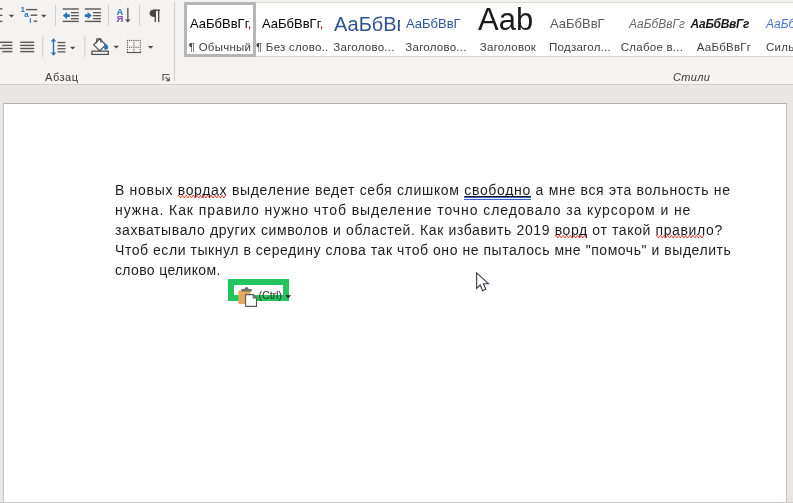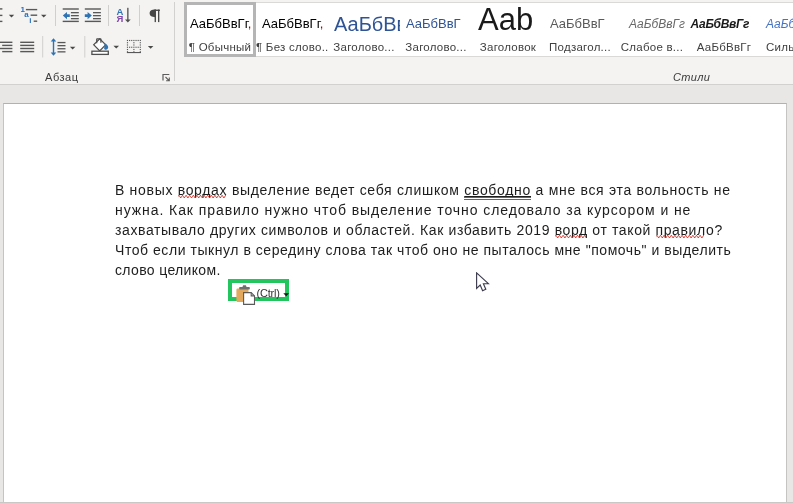--- a/index.html
+++ b/index.html
@@ -22,21 +22,21 @@
   #page{position:absolute;left:3px;top:103px;width:784px;height:400px;background:#ffffff;
         border-top:1px solid #b3b1af;border-left:1px solid #c6c4c2;border-right:1px solid #c6c4c2;box-sizing:border-box;}
   #doctext{position:absolute;left:115px;top:180px;font-size:14px;line-height:20px;color:#1d1d1d;}
   #doctext .ln{white-space:nowrap;height:20px;}
   .sp{}
   .gram{position:relative;text-decoration:underline solid #1d1d1d 1px;text-underline-offset:0.5px;text-decoration-skip-ink:none;}
   .gram::after{content:"";position:absolute;left:0;right:0;bottom:-2.2px;height:3px;box-sizing:border-box;
      border-top:1px solid #3d68c8;border-bottom:1px solid #3d68c8;}
   
   #paste{position:absolute;left:228px;top:279px;width:61px;height:22px;background:#fff;
-     border:4px solid #22c55e;box-sizing:border-box;}
+     border:6px solid #22c55e;box-sizing:border-box;}
   #pctrl{position:absolute;left:24.5px;top:4px;font-size:11px;letter-spacing:-0.2px;color:#333;line-height:normal;}
 </style>
 </head>
 <body>
 <div id="stage">
   <div id="ribbon"></div>
 
   <svg class="abs" style="left:0;top:0" width="183" height="84" viewBox="0 0 183 84">
 
     <rect x="-1" y="8.2" width="3.4" height="1.4" fill="#595959"></rect>

